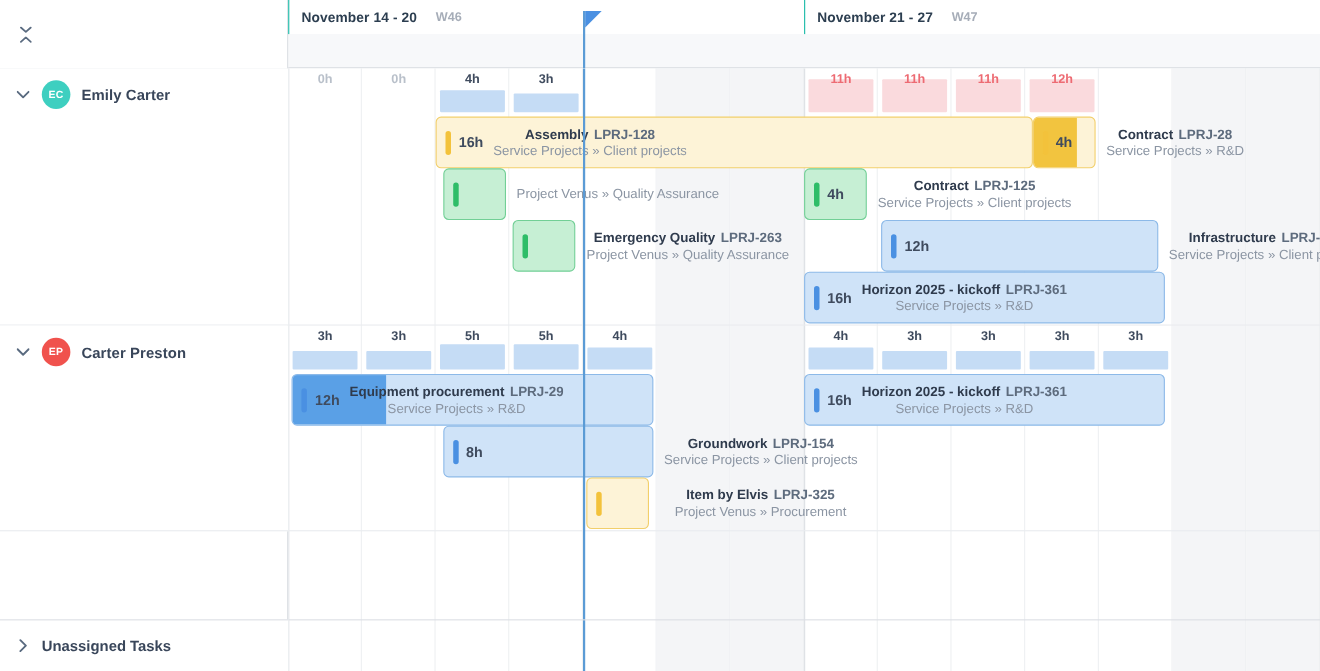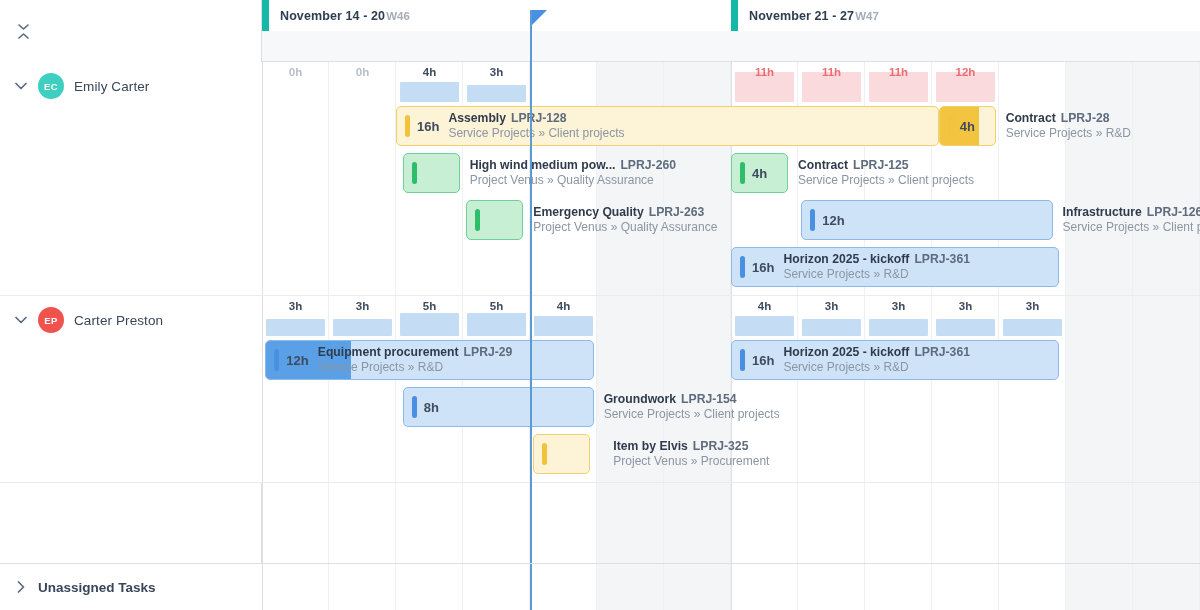--- a/index.html
+++ b/index.html
@@ -31,22 +31,22 @@
     position:absolute; left:15px; top:31px;
     transform:translateY(-50%);
     width:16px; height:18px; cursor:pointer;
     display:flex; flex-direction:column; align-items:center; justify-content:center; gap:3px;
   }
   .collapse-icon svg { display:block; }
 
   .hdr-weeks { position:absolute; left:262px; top:0; right:0; height:31px; background:#fff; }
   .week-block {
     position:absolute; top:0; height:31px;
-    border-left:7px solid #14b8a6;
-    display:flex; align-items:center; padding-left:11px; gap:1px;
+    border-left:1px solid #14b8a6;
+    display:flex; align-items:center; padding-left:11px; gap:17px;
     background:#fff;
   }
   .week-label { font-size:12.5px; color:#2c3e50; font-weight:600; letter-spacing:.1px; }
   .week-num { font-size:11.5px; color:#a6adb8; font-weight:600; }
 
   .hdr-days { position:absolute; left:262px; top:31px; right:0; height:30px; background:#fff;}
   .day-cell {
     position:absolute; top:0; height:30px; width:67px;
     display:flex; align-items:center; justify-content:center;
     font-size:12px; font-weight:600; color:#3b4a5c;
@@ -66,21 +66,21 @@
     border-bottom:1px solid #e9ecef;
     background:#fff;
   }
   .res-head { display:flex; align-items:center; height:48px; padding-left:14px; gap:10px; cursor:pointer; }
   .chev { width:14px; height:14px; flex:none; display:flex; align-items:center; justify-content:center; }
   .avatar {
     width:26px; height:26px; border-radius:50%; flex:none;
     display:flex; align-items:center; justify-content:center;
     font-size:9.5px; font-weight:700; color:#fff; letter-spacing:.3px;
   }
-  .res-name { font-size:13.5px; font-weight:400; color:#39465a; letter-spacing:.1px; }
+  .res-name { font-size:13.5px; font-weight:700; color:#39465a; letter-spacing:.1px; }
 
   .unassigned-row {
     position:absolute; left:0; bottom:0; width:262px; height:47px;
     background:#fff; border-top:1px solid #dcdfe4;
     display:flex; align-items:center; padding-left:14px; gap:10px; cursor:pointer;
   }
   .unassigned-label { font-size:13.5px; font-weight:700; color:#39465a; }
 
   
   .timeline {
@@ -122,21 +122,21 @@
   }
   .cap-bar.over { background:#fadadd; }
   .cap-txt {
     position:absolute; left:0; right:0; top:2px;
     text-align:center; font-size:11.5px; font-weight:700; color:#3f4b5e;
   }
   .cap-txt.zero { color:#b9c0ca; font-weight:600; }
   .cap-txt.over { color:#ed6b73; }
 
   
-  .task { position:absolute; height:40px; z-index:10; }
+  .task { position:absolute; height:47px; z-index:10;text-align:center; }
   .bar {
     position:absolute; left:0; top:0; bottom:0;
     border-radius:5px; border:1px solid;
     display:flex; align-items:center; overflow:hidden;
     cursor:pointer;
   }
   .bar-fill { position:absolute; left:0; top:0; bottom:0; z-index:1; }
   .accent {
     position:relative; z-index:2;
     width:5px; height:22px; border-radius:3px;
@@ -298,21 +298,20 @@
         <div class="label-out" style="left: 66.95px;">
           <div class="t-line1"><span class="t-name">Contract</span><span class="t-id">LPRJ-28</span></div>
           <div class="t-sub">Service Projects » R&amp;D</div>
         </div>
       </div>
       <div class="task" style="top: 91px; left: 140.7px; width: 56.95px;">
         <div class="bar c-green" style="width: 56.95px;">
           <div class="accent"></div>
         </div>
         <div class="label-out" style="left: 66.95px;">
-          <div class="t-line1"><span class="t-name">High wind medium pow...</span><span class="t-id">LPRJ-260</span></div>
           <div class="t-sub">Project Venus » Quality Assurance</div>
         </div>
       </div>
       <div class="task" style="top: 91px; left: 469px; width: 56.95px;">
         <div class="bar c-green" style="width: 56.95px;">
           <div class="accent"></div>
           <span class="bar-hours">4h</span>
         </div>
         <div class="label-out" style="left: 66.95px;">
           <div class="t-line1"><span class="t-name">Contract</span><span class="t-id">LPRJ-125</span></div>

